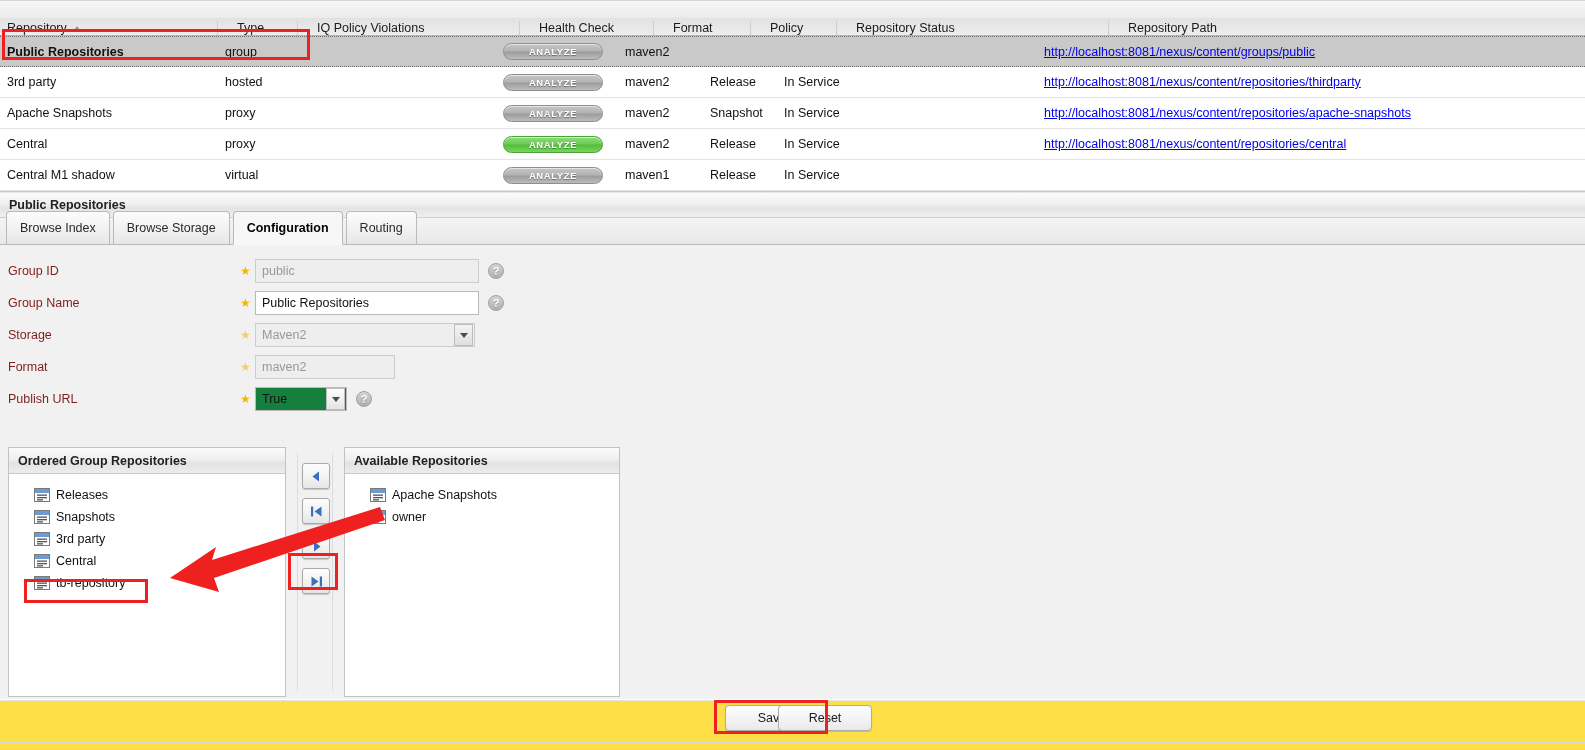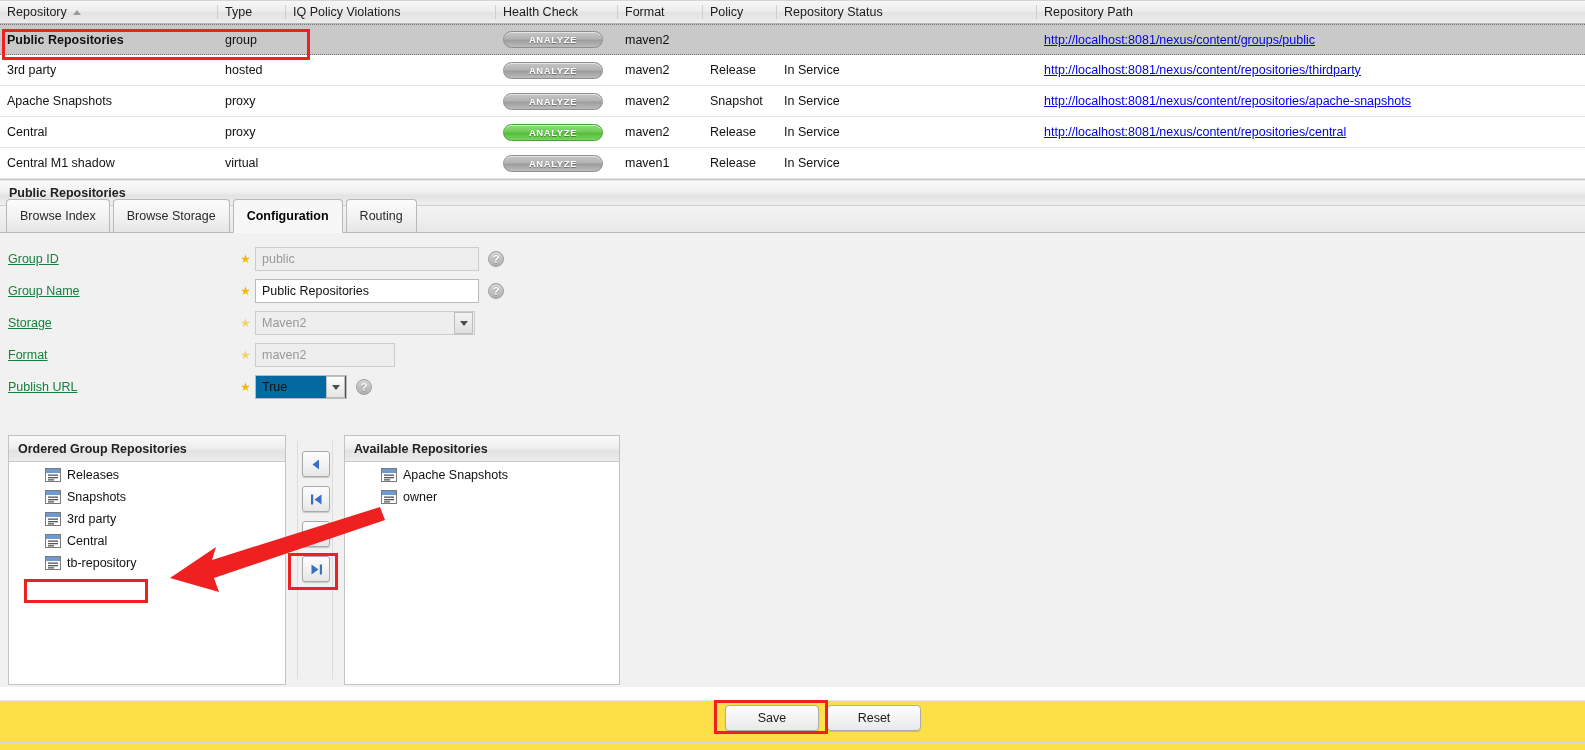--- a/index.html
+++ b/index.html
@@ -11,24 +11,25 @@
     background: #ffffff;
     font-family: "Liberation Sans", sans-serif;
     font-size: 12px;
     color: #000;
   }
   #app { position: relative; width: 1585px; height: 750px; }
 
   
   .grid { width: 1585px; border-bottom: 1px solid #c8c8c8; background: #fff; }
   .grid-head {
-    display: flex; height: 24px; align-items: center;
+    display: flex; height: 36px; align-items: flex-end;
     background: linear-gradient(to bottom,#f7f7f7 0%,#ececec 48%,#e2e2e2 50%,#ededed 100%);
     border-bottom: 1px solid #b5b5b5;
     border-top: 1px solid #d5d5d5;
+    gap: 12px;
   }
   .gh {
     display: flex; align-items: center;
     padding: 0 7px;
     font-size: 12.5px; color: #1b1b1b;
     border-right: 1px solid #cfcfcf;
     white-space: nowrap; overflow: hidden;
     position: relative;
   }
   .gh:last-child { border-right: none; }
@@ -103,41 +104,41 @@
   }
   .tab.active {
     font-weight: bold; color: #000; height: 25px;
     background: #f7f7f7;
     margin-bottom: -1px;
     border-bottom: 1px solid #f7f7f7;
   }
   .form-area { background: #f1f1f1; padding: 10px 0 0 0; height: 196px; }
 
   .frow { display: flex; align-items: center; height: 32px; padding-left: 8px; }
-  .flabel { width: 232px; font-size: 12.5px; color: #15803d; text-decoration: underline; }
+  .flabel { width: 232px; font-size: 12.5px; color: #7f1d1d; }
   .star { width: 15px; color: #f2b705; font-size: 12px; line-height: 1; }
   .star.dim { color: #f5cf6b; }
   .inp {
     height: 24px; border: 1px solid #b9b9b9; background: #fff;
     display: flex; align-items: center; padding: 0 6px;
     font-size: 12.5px; color: #111;
   }
   .inp.disabled { background: #eeeeee; border-color: #cccccc; color: #999; }
   .inp.w248 { width: 224px; }
   .inp.w140 { width: 140px; }
   .help {
     width: 16px; height: 16px; border-radius: 50%; margin-left: 9px;
     background: linear-gradient(to bottom,#d4d4d4,#b0b0b0);
     border: 1px solid #a0a0a0;
     color: #fff; font-size: 11px; font-weight: bold;
     display: flex; align-items: center; justify-content: center;
     text-shadow: 0 1px 0 rgba(0,0,0,.25);
   }
   .sel {
-    height: 24px; border: 1px solid #b9b9b9; background: #0369a1;
+    height: 24px; border: 1px solid #b9b9b9; background: #15803d;
     display: flex; align-items: center; justify-content: space-between;
     padding: 0 0 0 6px; font-size: 12.5px; color: #111;
   }
   .sel.disabled { background: #eeeeee; border-color: #cccccc; color: #999; }
   .sel.w220 { width: 220px; }
   .sel.w92  { width: 92px; }
   .sel-btn {
     width: 19px; height: 22px; margin: 0 1px 0 0;
     background: linear-gradient(to bottom,#fdfdfd,#e4e4e4);
     border: 1px solid #bdbdbd;
@@ -152,21 +153,21 @@
     position: absolute; top: 6px;
     border: 1px solid #c3c3c3; background: #fff;
   }
   .panel-head {
     height: 26px; display: flex; align-items: center; padding: 0 9px;
     font-size: 12.5px; font-weight: bold; color: #222;
     background: linear-gradient(to bottom,#fafafa 0%,#eeeeee 48%,#e3e3e3 60%,#ececec 100%);
     border-bottom: 1px solid #c9c9c9;
   }
   .panel-body { background: #fff; padding: 6px 0 0 0; overflow: hidden; }
-  .litem { display: flex; align-items: flex-start; height: 22px; padding-left: 36px; font-size: 12.5px; color: #111; }
+  .litem { display: flex; align-items: flex-end; height: 22px; padding-left: 25px; font-size: 12.5px; color: #111; }
   .licon { width: 16px; height: 14px; margin-right: 6px; flex: none; }
   .panel-left  { left: 8px;   width: 278px; height: 250px; }
   .panel-right { left: 344px; width: 276px; height: 250px; }
   .panel-left .panel-body  { height: 222px; }
   .panel-right .panel-body { height: 222px; }
 
   .xfer { position: absolute; left: 297px; top: 12px; width: 36px; height: 238px;
           background: #f1f1f1; border-left: 1px solid #dcdcdc; border-right:1px solid #dcdcdc; }
   .xbtn {
     position: absolute; left: 4px; width: 28px; height: 26px;
@@ -460,21 +461,21 @@
               <rect x="3" y="11.2" width="6" height="1.3" fill="#555"></rect>
             </svg>
           <span>owner</span>
         </div>
       </div>
     </div>
   </div>
 
   <div class="btnbar">
     <div class="btn" style="left:725px;">Save</div>
-    <div class="btn" style="left:827px;">Reset</div>
+    <div class="btn" style="left:778px;">Reset</div>
   </div>
   <div class="bottom-rule"></div>
 
   <div class="hl" style="left:2px;  top:29px;  width:308px; height:31px;"></div>
   <div class="hl" style="left:24px; top:579px; width:124px; height:24px;"></div>
   <div class="hl" style="left:288px;top:553px; width:50px;  height:37px;"></div>
   <div class="hl" style="left:714px;top:700px; width:114px; height:34px;"></div>
 
   <svg class="arrow-svg" width="1585" height="750">
     <g>

